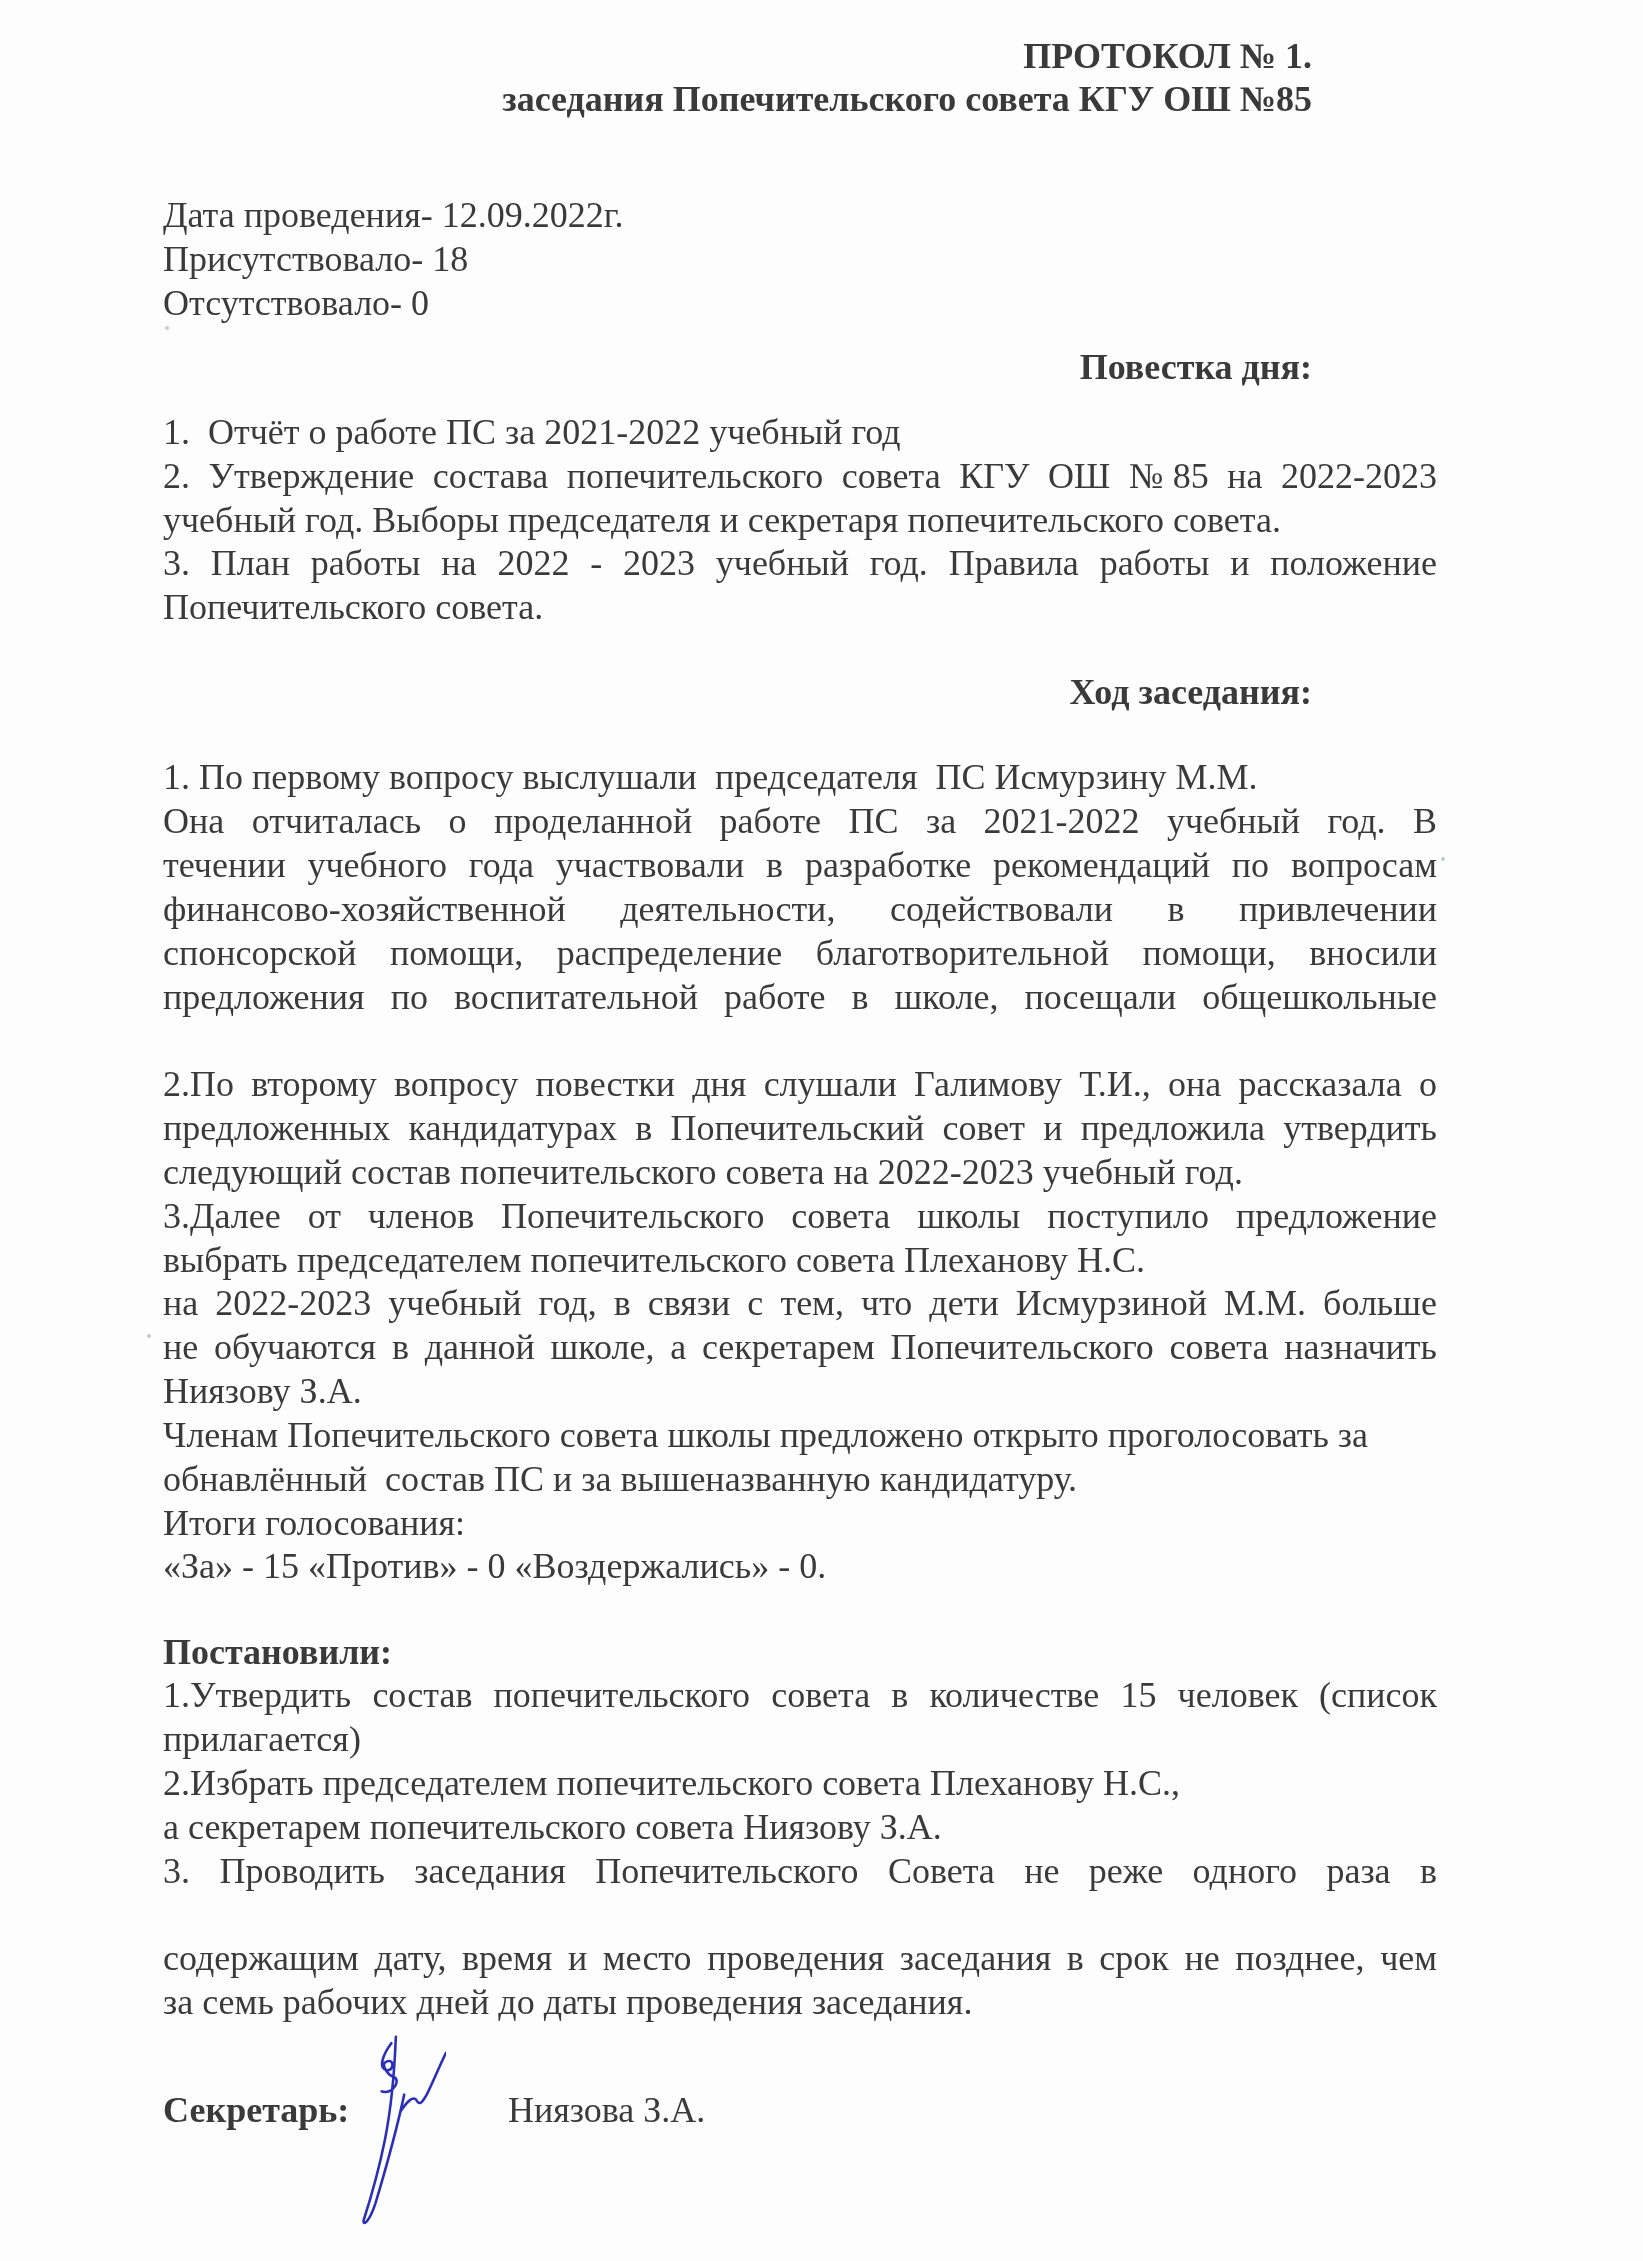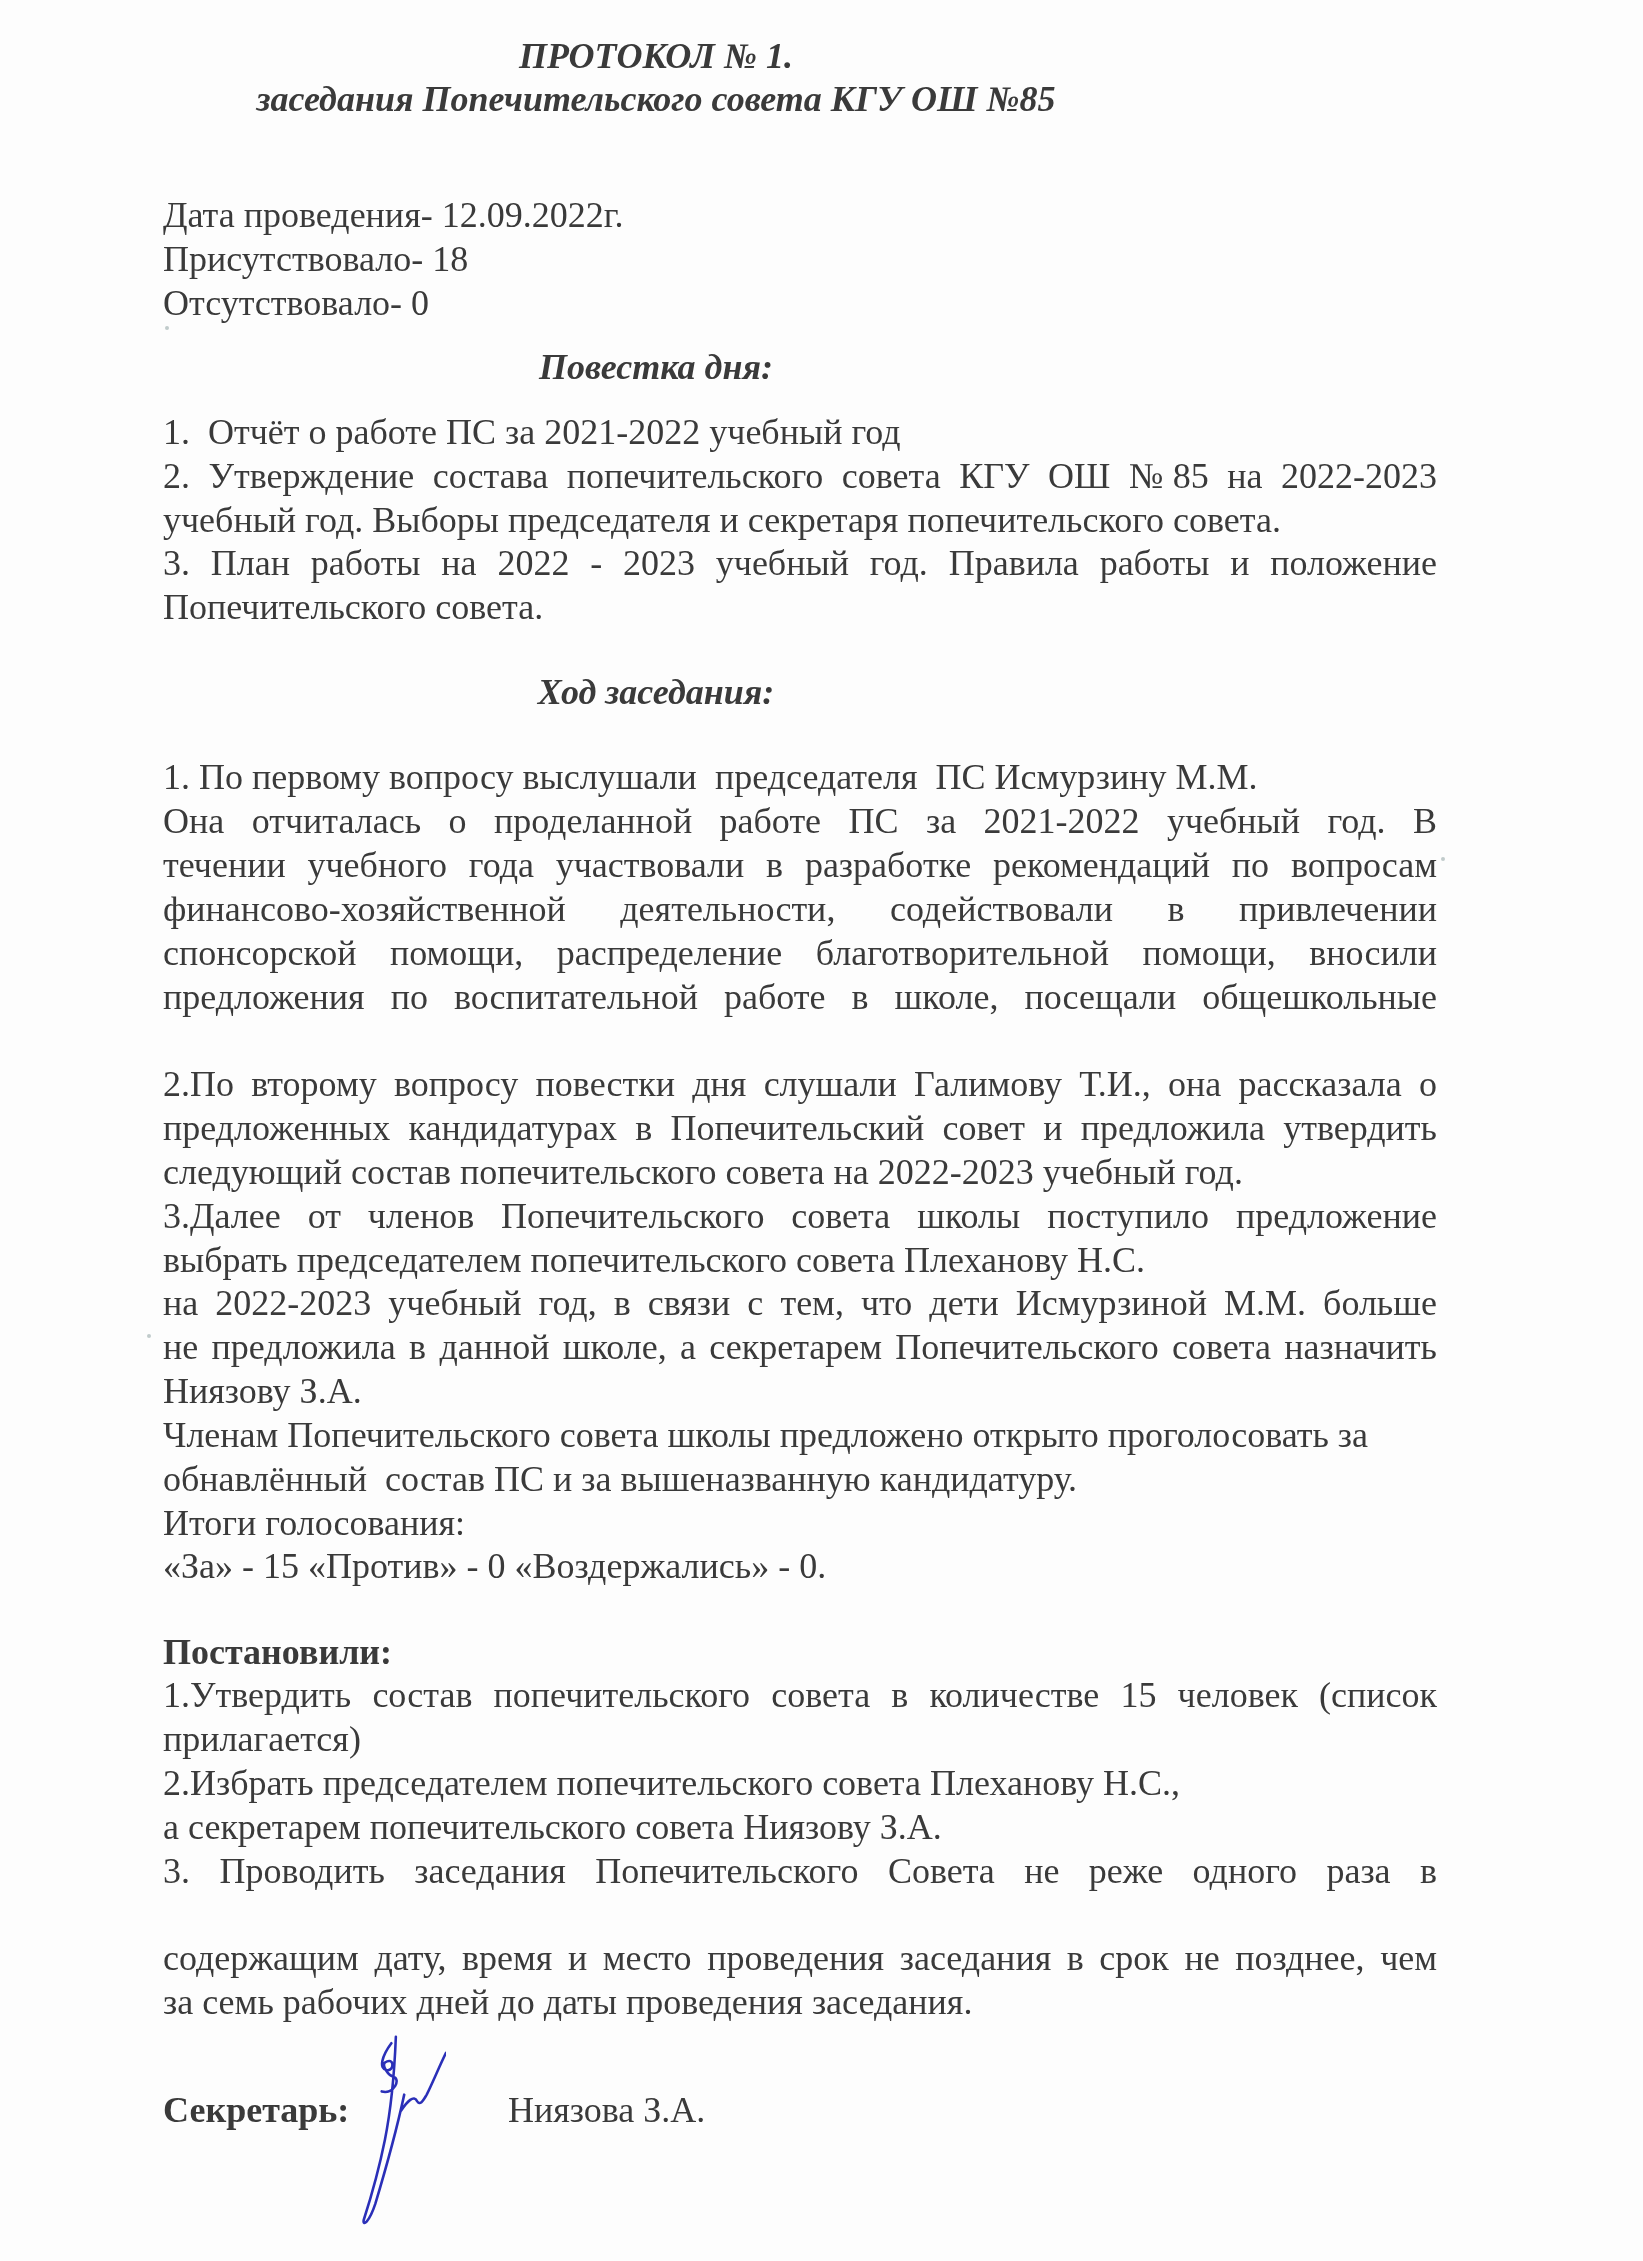--- a/index.html
+++ b/index.html
@@ -7,21 +7,21 @@
   .page {
     position: absolute; left: 0; top: 0; width: 1644px; height: 2261px;
     background: #fdfdfd;
     font-family: "Liberation Serif", "DejaVu Serif", serif;
     color: #3a3a3a;
     font-size: 36px;
     line-height: 44px;
   }
   .line { position: absolute; left: 163px; white-space: pre; }
   .just { position: absolute; left: 163px; width: 1274px; text-align: justify; text-align-last: justify; white-space: normal; }
-  .center { position: absolute; left: 0; width: 1312px; text-align: center; font-style: italic; }
+  .center { position: absolute; left: 0; width: 1312px; text-align: right; }
   .bold { font-weight: bold; }
   .sig-area { position: absolute; left: 163px; top: 2088px; height: 77px; }
   .sig-label { position: absolute; left: 0; top: 0; font-weight: bold; white-space: pre; }
   .sig-name { position: absolute; left: 345px; top: 0; white-space: pre; }
   .signature { position: absolute; left: 193px; top: -58px; width: 90px; height: 200px; }
   .speck { position: absolute; width: 3.9px; height: 3.9px; border-radius: 50%; background: #9aa; opacity: .6; }
 </style>
 </head>
 <body>
 
@@ -48,21 +48,21 @@
   <div class="just" style="top:843px;">течении учебного года  участвовали в разработке рекомендаций по вопросам</div>
   <div class="just" style="top:887px;">финансово-хозяйственной  деятельности,  содействовали  в  привлечении</div>
   <div class="just" style="top:931px;">спонсорской помощи,   распределение благотворительной помощи, вносили</div>
   <div class="just" style="top:975px;">предложения по воспитательной работе в школе, посещали общешкольные</div>
   <div class="just" style="top:1062px;">2.По второму вопросу повестки дня слушали  Галимову Т.И., она рассказала о</div>
   <div class="just" style="top:1106px;">предложенных кандидатурах в Попечительский совет и предложила утвердить</div>
   <div class="line" style="top:1150px;">следующий состав попечительского совета на 2022-2023 учебный год.</div>
   <div class="just" style="top:1194px;">3.Далее от членов Попечительского совета школы поступило предложение</div>
   <div class="line" style="top:1238px;">выбрать председателем попечительского совета Плеханову Н.С.</div>
   <div class="just" style="top:1281px;"> на 2022-2023 учебный год, в связи с тем, что дети Исмурзиной М.М. больше</div>
-  <div class="just" style="top:1325px;">не предложила в данной школе, а секретарем Попечительского совета назначить</div>
+  <div class="just" style="top:1325px;">не обучаются в данной школе, а секретарем Попечительского совета назначить</div>
   <div class="line" style="top:1369px;">Ниязову З.А.</div>
   <div class="line" style="top:1413px;">Членам Попечительского совета школы предложено открыто проголосовать за</div>
   <div class="line" style="top:1457px;">обнавлённый  состав ПС и за вышеназванную кандидатуру.</div>
   <div class="line" style="top:1501px;">Итоги голосования:</div>
   <div class="line" style="top:1544px;">«За» - 15 «Против» - 0 «Воздержались» - 0.</div>
 
   <div class="line bold" style="top:1630px;">Постановили:</div>
   <div class="just" style="top:1673px;">1.Утвердить состав попечительского совета в количестве 15 человек (список</div>
   <div class="line" style="top:1717px;text-align:center;">прилагается)</div>
   <div class="line" style="top:1761px;">2.Избрать председателем попечительского совета Плеханову Н.С.,</div>

